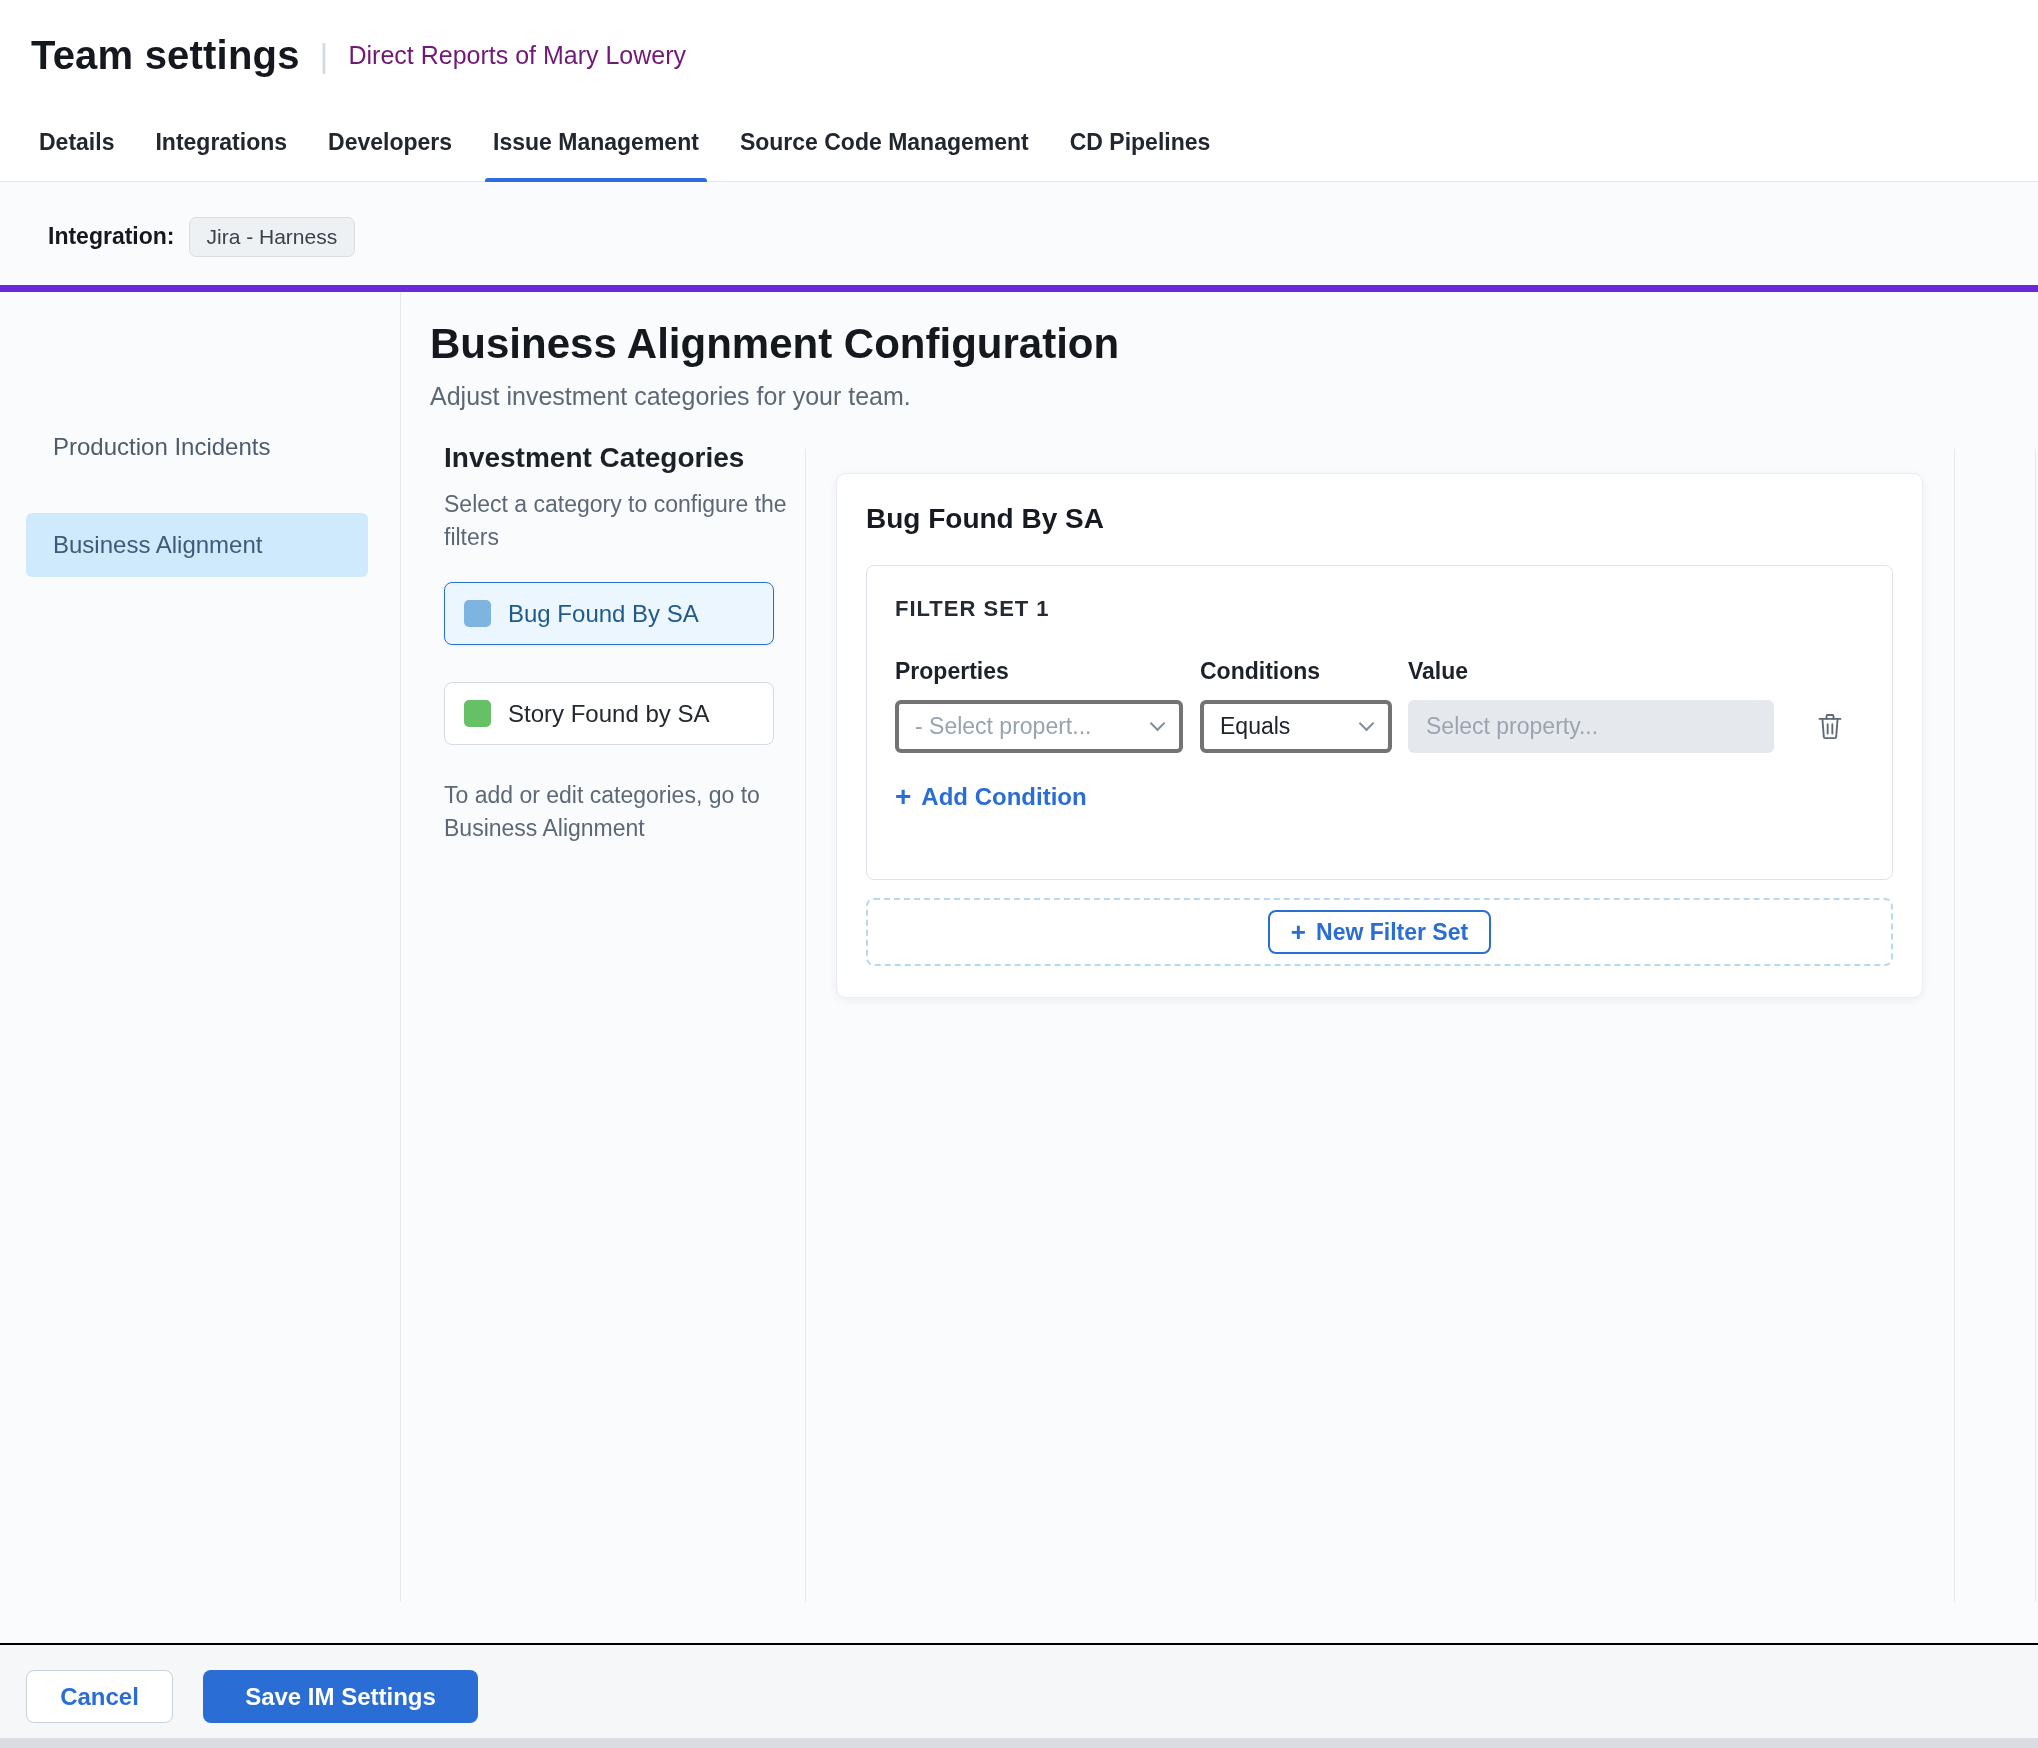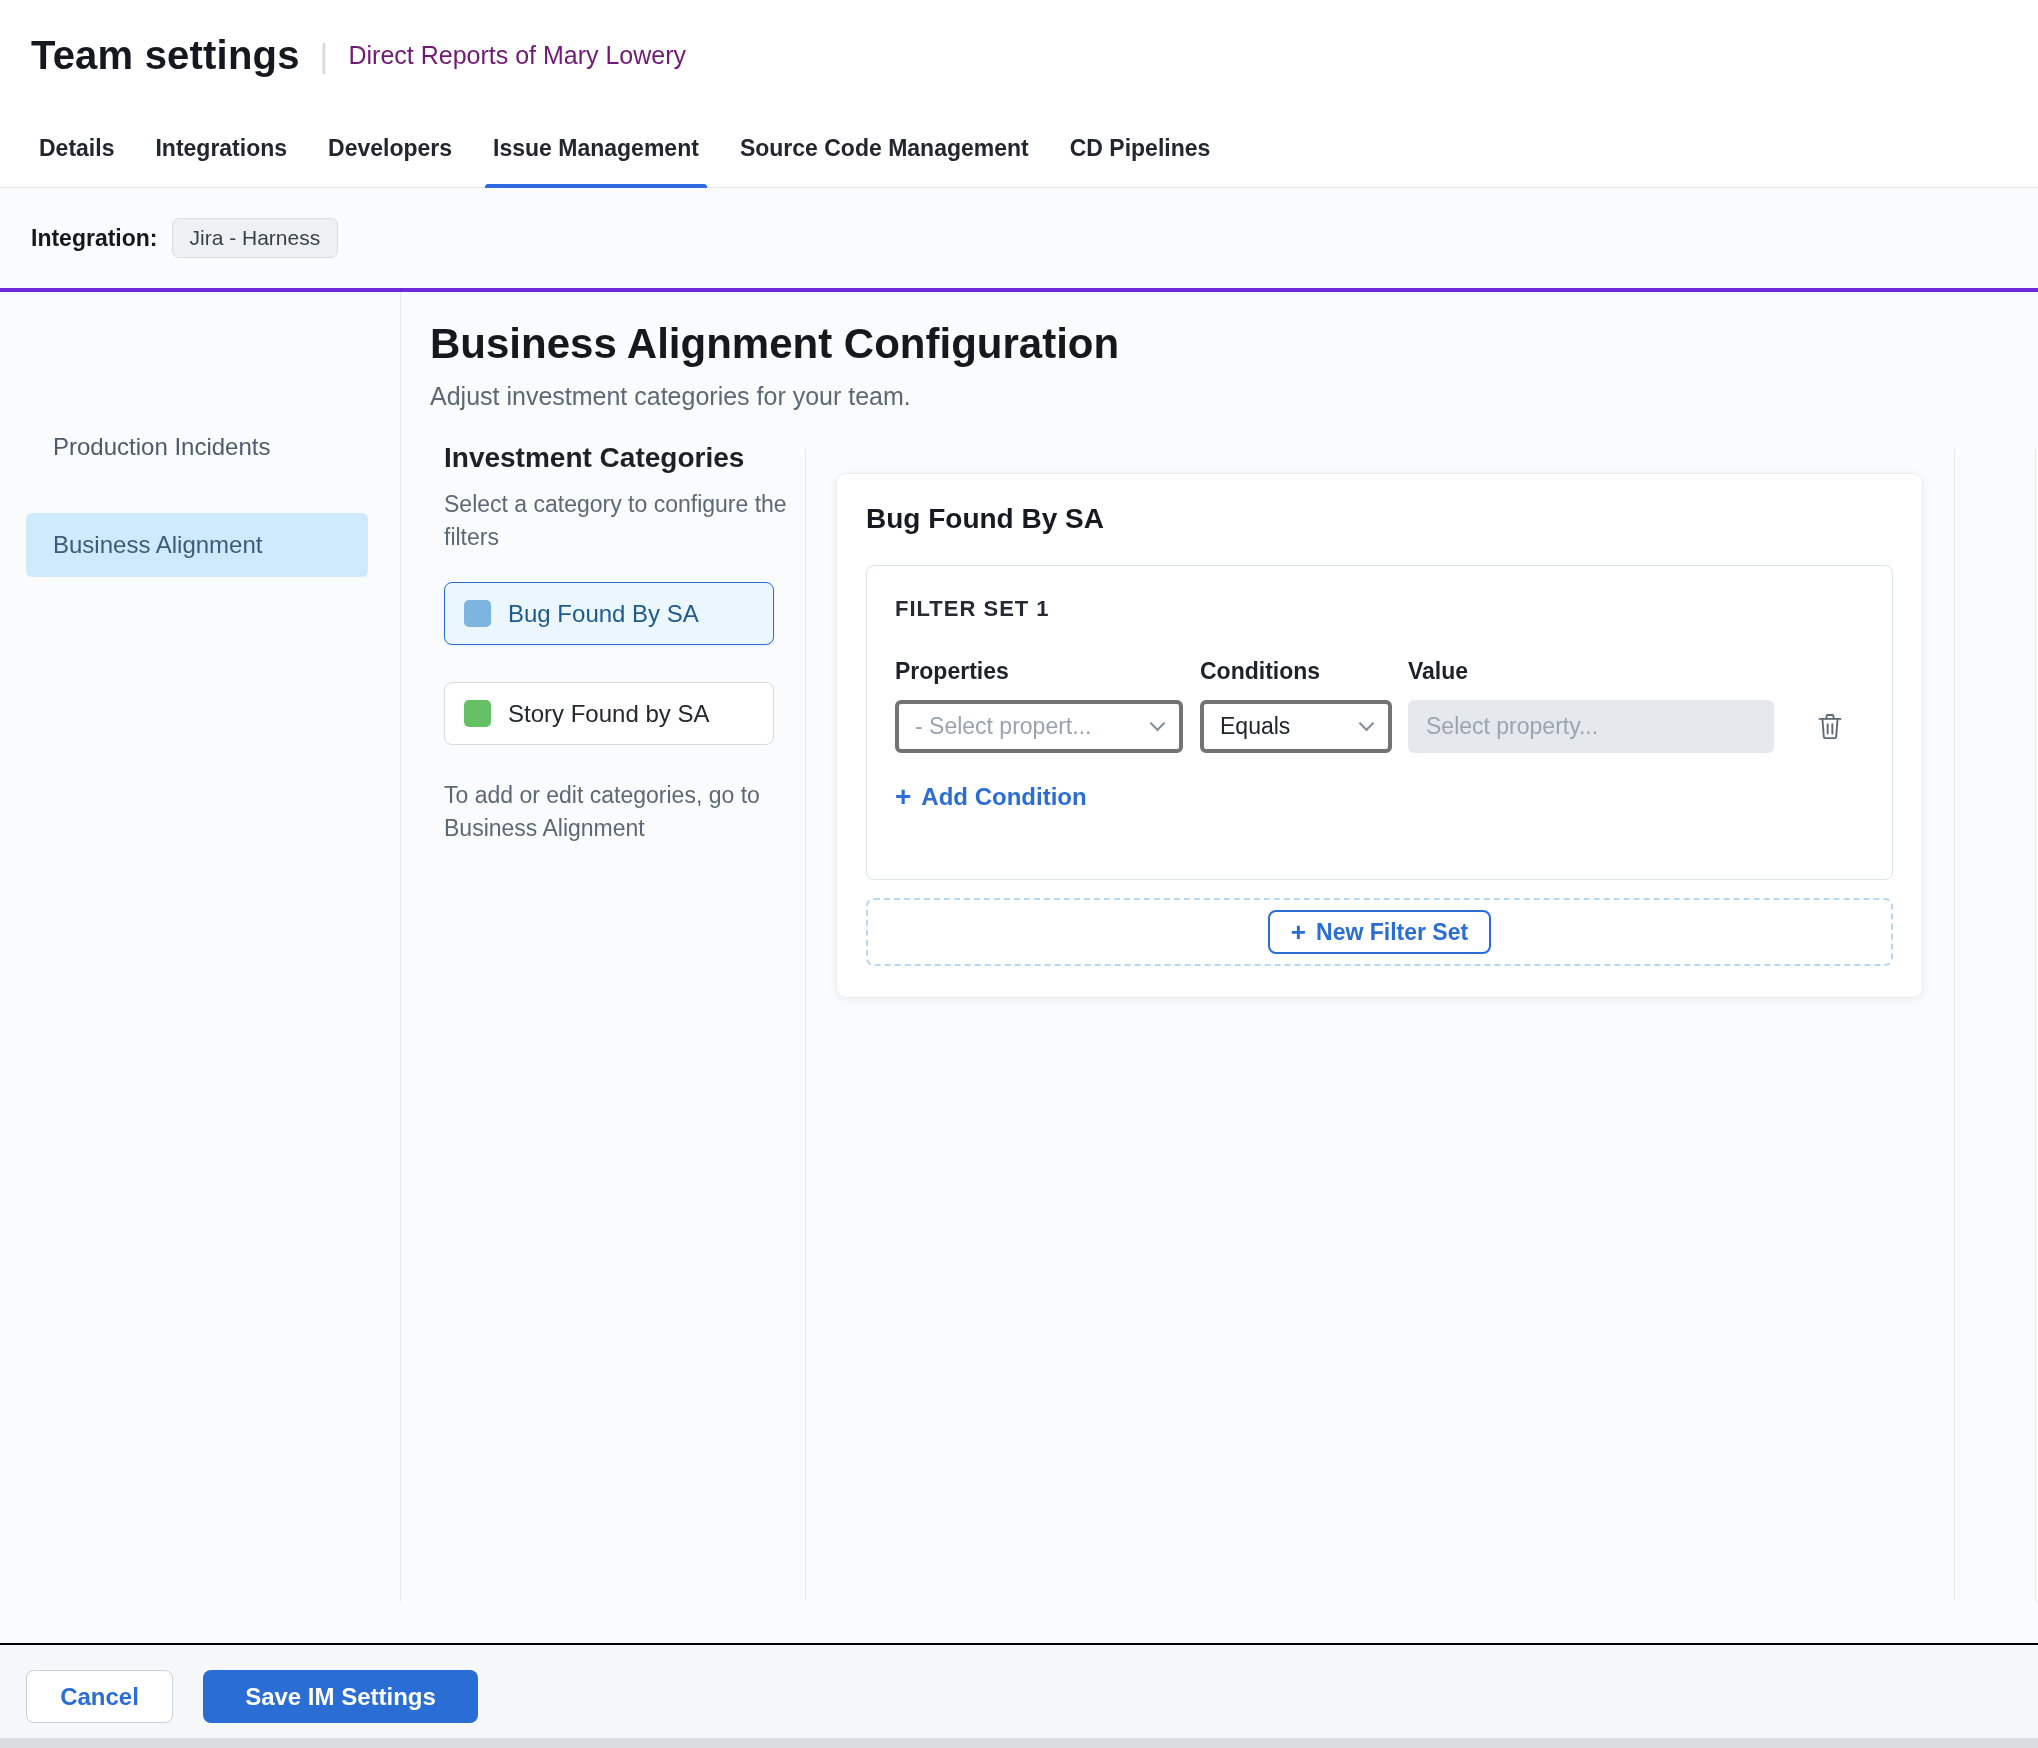--- a/index.html
+++ b/index.html
@@ -7,26 +7,26 @@
   body { font-family:"Liberation Sans", sans-serif; }
   .screen{ position:relative; width:2038px; height:1748px; background:#fafbfc; overflow:hidden; margin:0 auto; }
 
   
   .app-header{ position:absolute; top:0; left:0; right:0; height:110px; background:#ffffff; display:flex; align-items:center; padding:4px 31px; }
   .page-title{ font-size:40px; font-weight:700; color:#15181e; letter-spacing:0.2px; }
   .title-divider{ font-size:34px; font-weight:300; color:#d6dbe1; margin:0 20px; }
   .page-subtitle{ font-size:25px; color:#701a75; }
 
   
-  .tab-bar{ position:absolute; top:110px; left:0; right:0; height:78px; background:#ffffff; border-bottom:1px solid #e4e7eb; display:flex; align-items:stretch; padding-left:31px; }
+  .tab-bar{ position:absolute; top:104px; left:0; right:0; height:78px; background:#ffffff; border-bottom:1px solid #e4e7eb; display:flex; align-items:stretch; padding-left:31px; }
   .tab{ position:relative; display:flex; align-items:center; padding:0 8px; margin-right:25px; font-size:23px; font-weight:700; color:#22262e; cursor:pointer; white-space:nowrap; }
   .tab.active::after{ content:""; position:absolute; left:0; right:0; bottom:-1px; height:4px; background:#2f6bdf; border-radius:3px 3px 0 0; }
 
   
-  .integration-row{ position:absolute; top:188px; left:0; right:0; height:104px; display:flex; align-items:center; padding-left:31px; border-bottom:4px solid #6d28d9; background:#fafbfc; }
+  .integration-row{ position:absolute; top:188px; left:0; right:0; height:104px; display:flex; align-items:center; padding-left:48px; border-bottom:7px solid #6d28d9; background:#fafbfc; }
   .integration-label{ font-size:23px; font-weight:700; color:#15181e; }
   .integration-chip{ margin-left:14px; background:#eef1f3; border:1px solid #d9dee3; border-radius:7px; padding:7px 17px; font-size:21px; color:#39414a; cursor:pointer; }
 
   
   .content{ position:absolute; top:292px; left:0; width:2038px; height:1311px; }
   .vline{ position:absolute; width:1px; background:#e6e9ed; }
   .vline.left{ left:400px; top:0; height:1310px; }
   .vline.mid{ left:805px; top:157px; height:1153px; }
   .vline.right{ left:1954px; top:157px; height:1153px; }
   .vline.edge{ left:2035px; top:157px; height:1153px; }

